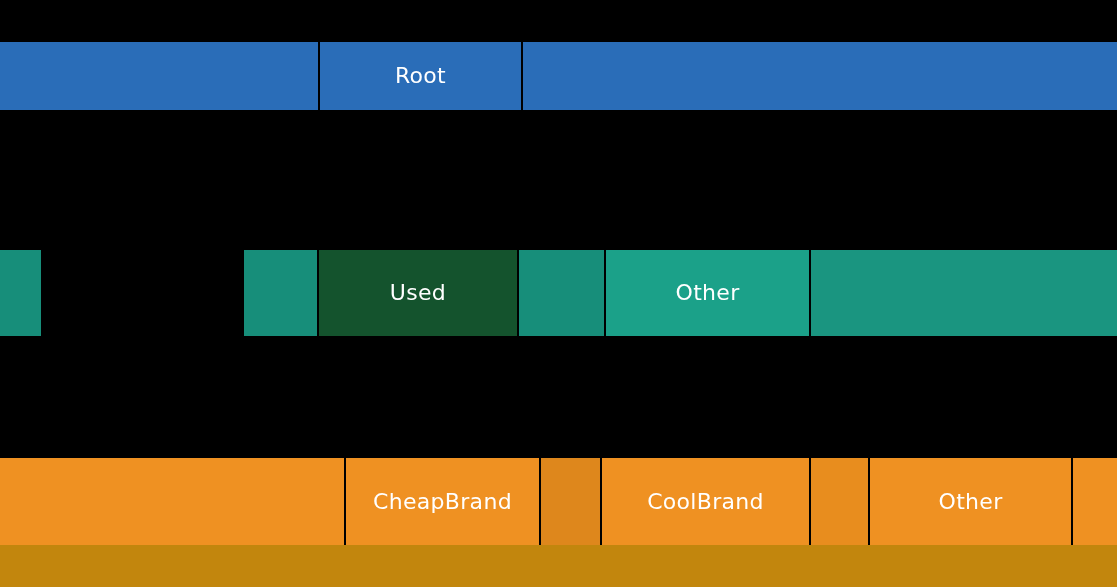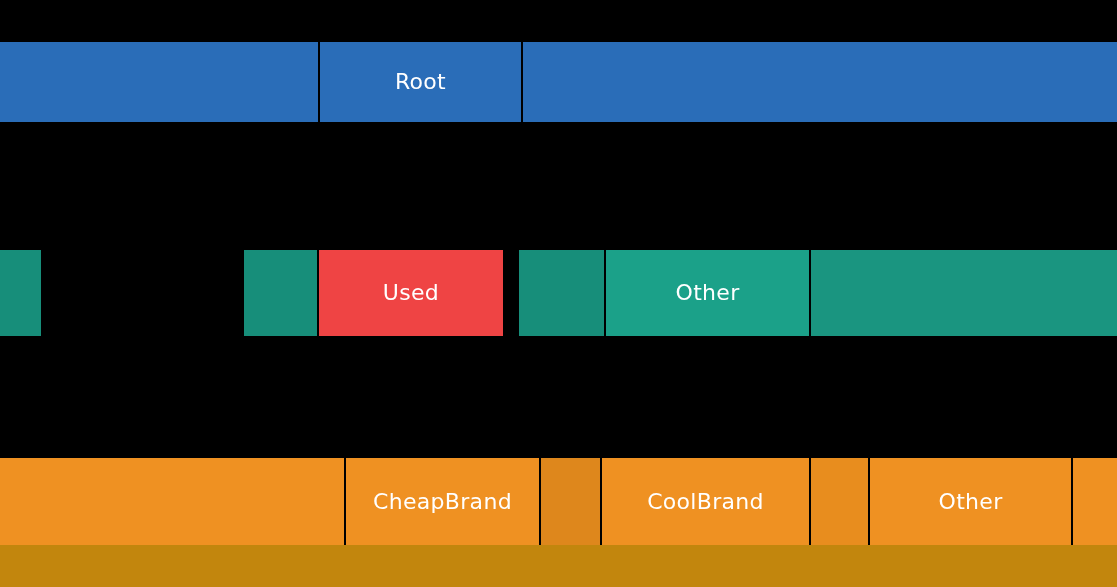--- a/index.html
+++ b/index.html
@@ -35,31 +35,31 @@
       line-height: 1;
       white-space: nowrap;
       letter-spacing: 0.3px;
       pointer-events: none;
     }
   </style>
 </head>
 <body>
 
 <div class="canvas" style="background: rgb(0, 0, 0);">
-    <div class="level" style="top: 42px; height: 80px;">
+    <div class="level" style="top: 42px; height: 68px;">
       <div class="segment" style="left: 0px; width: 318px; background: rgb(42, 109, 184);"></div>
       <div class="segment" style="left: 320px; width: 201px; background: rgb(42, 109, 184);">
         <span class="segment-label" style="color: rgb(255, 255, 255);">Root</span>
       </div>
       <div class="segment" style="left: 523px; width: 594px; background: rgb(42, 109, 184);"></div>
     </div>
     <div class="level" style="top: 250px; height: 86px;">
       <div class="segment" style="left: 0px; width: 41px; background: rgb(23, 142, 122);"></div>
       <div class="segment" style="left: 244px; width: 73px; background: rgb(23, 142, 122);"></div>
-      <div class="segment" style="left: 319px; width: 184px; background: #ef4444;">
+      <div class="segment" style="left: 319px; width: 198px; background: #14532d;">
         <span class="segment-label" style="color: rgb(255, 255, 255);">Used</span>
       </div>
       <div class="segment" style="left: 519px; width: 85px; background: rgb(23, 142, 122);"></div>
       <div class="segment" style="left: 606px; width: 203px; background: rgb(27, 161, 137);">
         <span class="segment-label" style="color: rgb(255, 255, 255);">Other</span>
       </div>
       <div class="segment" style="left: 811px; width: 306px; background: rgb(26, 149, 128);"></div>
     </div>
     <div class="level" style="top: 458px; height: 87px;">
       <div class="segment" style="left: 0px; width: 344px; background: rgb(239, 145, 34);"></div>

